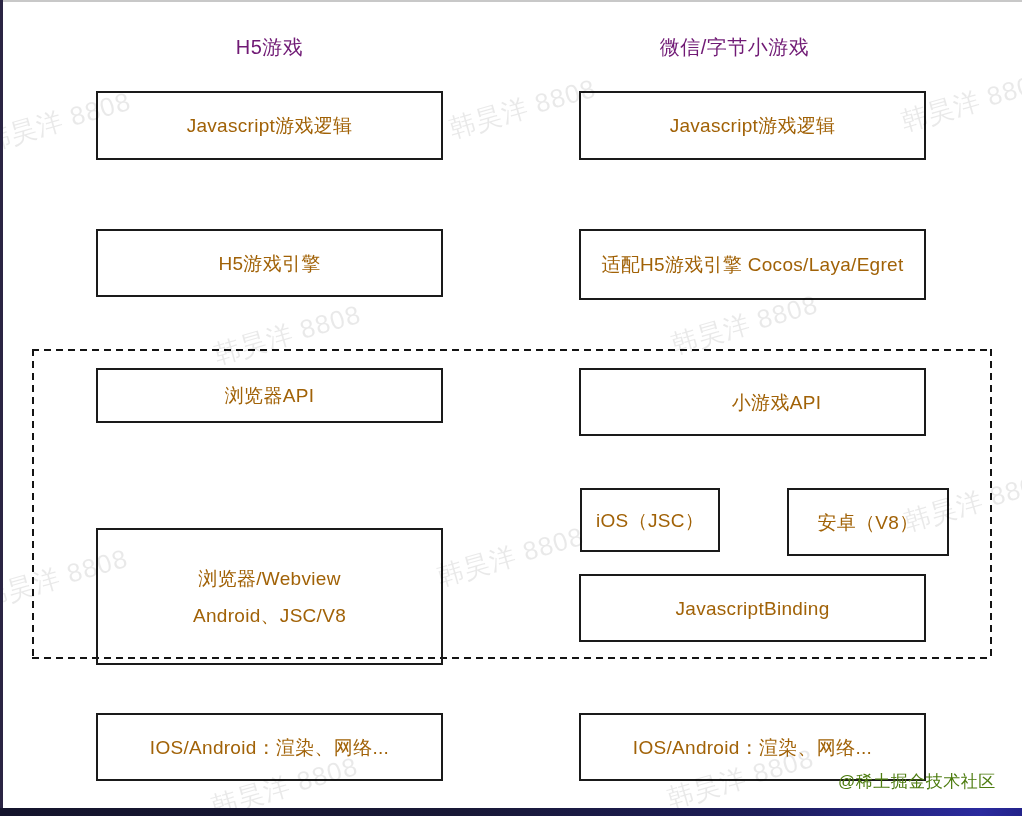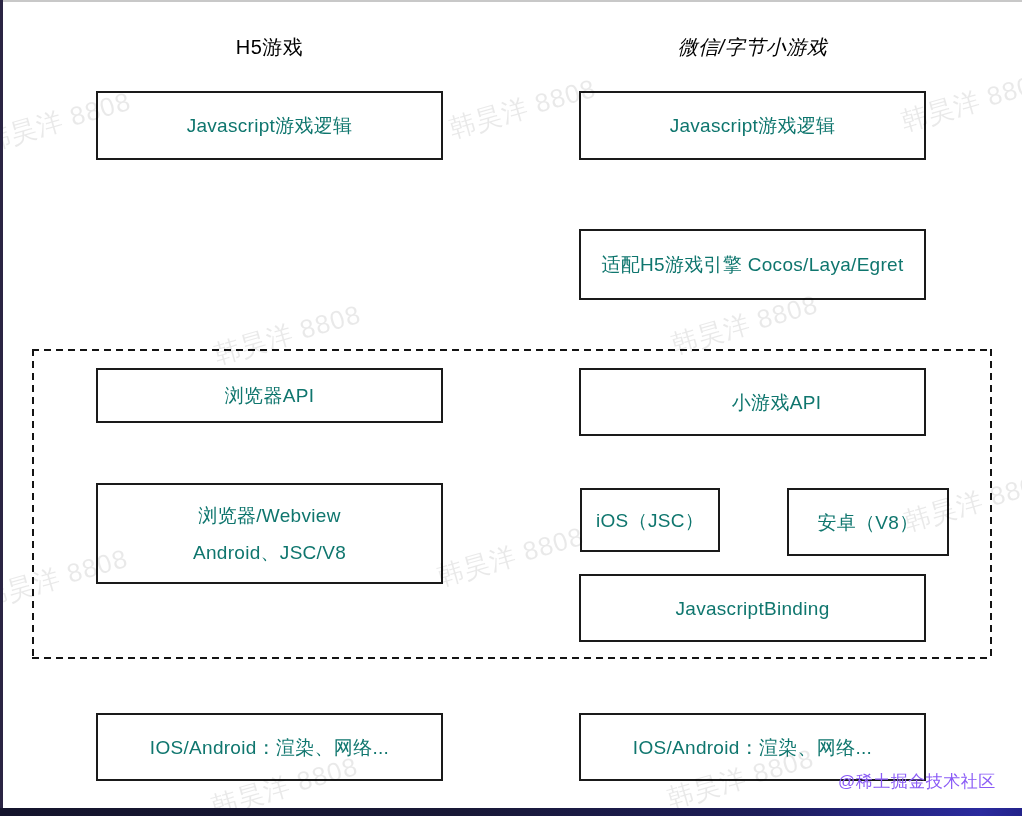--- a/index.html
+++ b/index.html
@@ -23,34 +23,34 @@
   }
   .bottom-band {
     position: absolute; left: 0; top: 808px; width: 1022px; height: 8px;
     background: linear-gradient(90deg, #14142c 0%, #181836 45%, #1d1d5a 75%, #2a2a9e 96%, #23238a 100%);
     z-index: 8;
   }
   
   .col-title {
     position: absolute; top: 34px; height: 26px; width: 347px;
     display: flex; align-items: center; justify-content: center;
-    font-size: 20px; color: #000000; letter-spacing: 0.5px;
+    font-size: 20px; color: #701a75; letter-spacing: 0.5px;
     z-index: 3;
   }
   .col-title.left  { left: 96px; }
-  .col-title.right { left: 579px; font-style: italic; }
+  .col-title.right { left: 561px; }
   
   .box {
     position: absolute;
     border: 2px solid #1a1a1a;
     background: transparent;
     display: flex; flex-direction: column;
     align-items: center; justify-content: center;
     text-align: right;
-    font-size: 19px; color: #0f766e;
+    font-size: 19px; color: #a16207;
     letter-spacing: 0.3px;
     box-sizing: border-box;
     z-index: 3;
   }
   .box .line { line-height: 37px; }
   .col-left-x  { left: 96px;  width: 347px; }
   .col-right-x { left: 579px; width: 347px; }
   
   .dashed-zone {
     position: absolute; left: 32px; top: 349px; width: 960px; height: 310px;
@@ -71,21 +71,21 @@
     color: rgba(0, 0, 0, 0.085);
     white-space: nowrap;
     transform: rotate(-16deg);
     transform-origin: left center;
     letter-spacing: 1px;
     z-index: 6;
     pointer-events: none;
   }
   .attribution {
     position: absolute; left: 838px; top: 770px;
-    font-size: 17px; color: #8b5cf6;
+    font-size: 17px; color: #4d7c0f;
     white-space: nowrap; letter-spacing: 0.5px;
     z-index: 7; pointer-events: none;
   }
 </style>
 </head>
 <body>
 
 <div id="canvas">
 
   <div class="top-edge"></div>
@@ -94,26 +94,29 @@
 
   <div class="dashed-zone"></div>
 
   <div class="col-title left">H5游戏</div>
   <div class="col-title right">微信/字节小游戏</div>
 
   <div class="box col-left-x" style="top:91px; height:69px;">
     <span class="line">Javascript游戏逻辑</span>
   </div>
 
+  <div class="box col-left-x" style="top:229px; height:68px;">
+    <span class="line">H5游戏引擎</span>
+  </div>
 
   <div class="box col-left-x" style="top:368px; height:55px;">
     <span class="line">浏览器API</span>
   </div>
 
-  <div class="box col-left-x" style="top:483px; height:101px;">
+  <div class="box col-left-x" style="top:528px; height:137px;">
     <span class="line">浏览器/Webview</span>
     <span class="line">Android、JSC/V8</span>
   </div>
 
   <div class="box col-left-x" style="top:713px; height:68px;">
     <span class="line">IOS/Android：渲染、网络...</span>
   </div>
 
   <div class="box col-right-x" style="top:91px; height:69px;">
     <span class="line">Javascript游戏逻辑</span>

